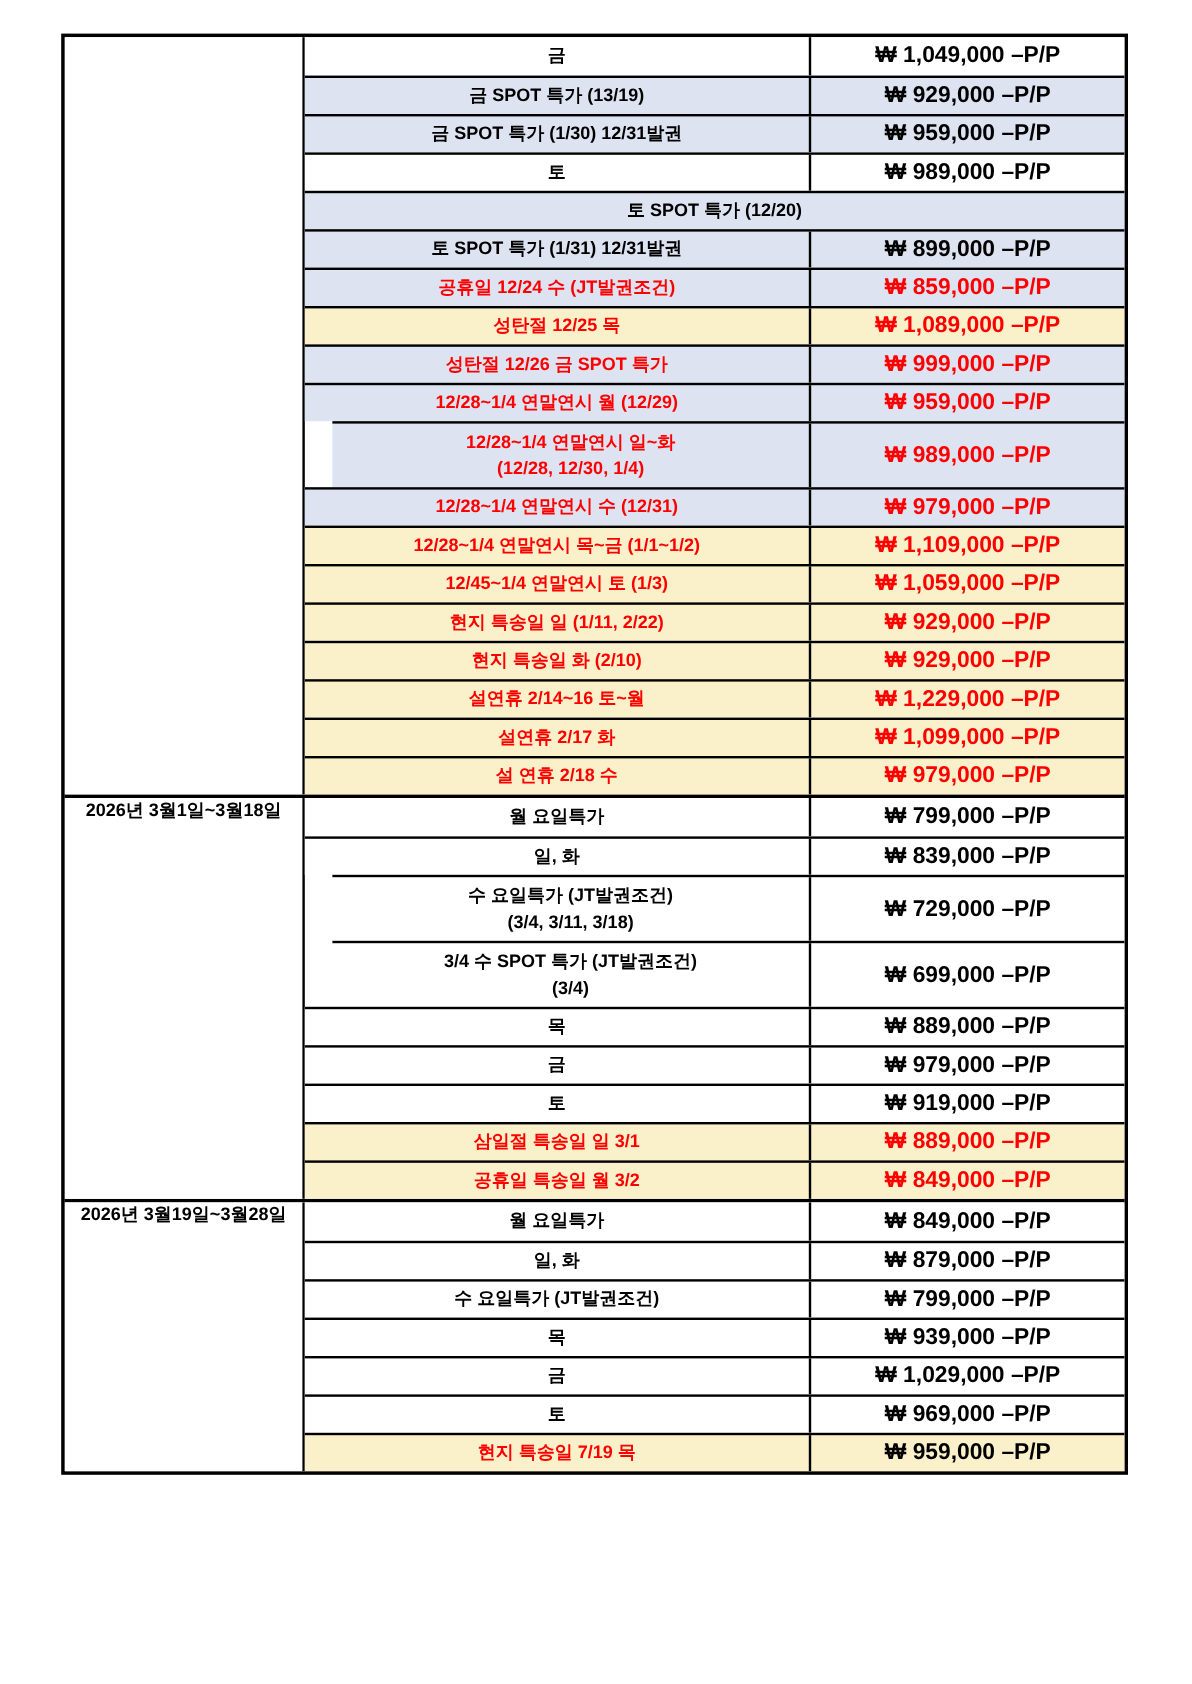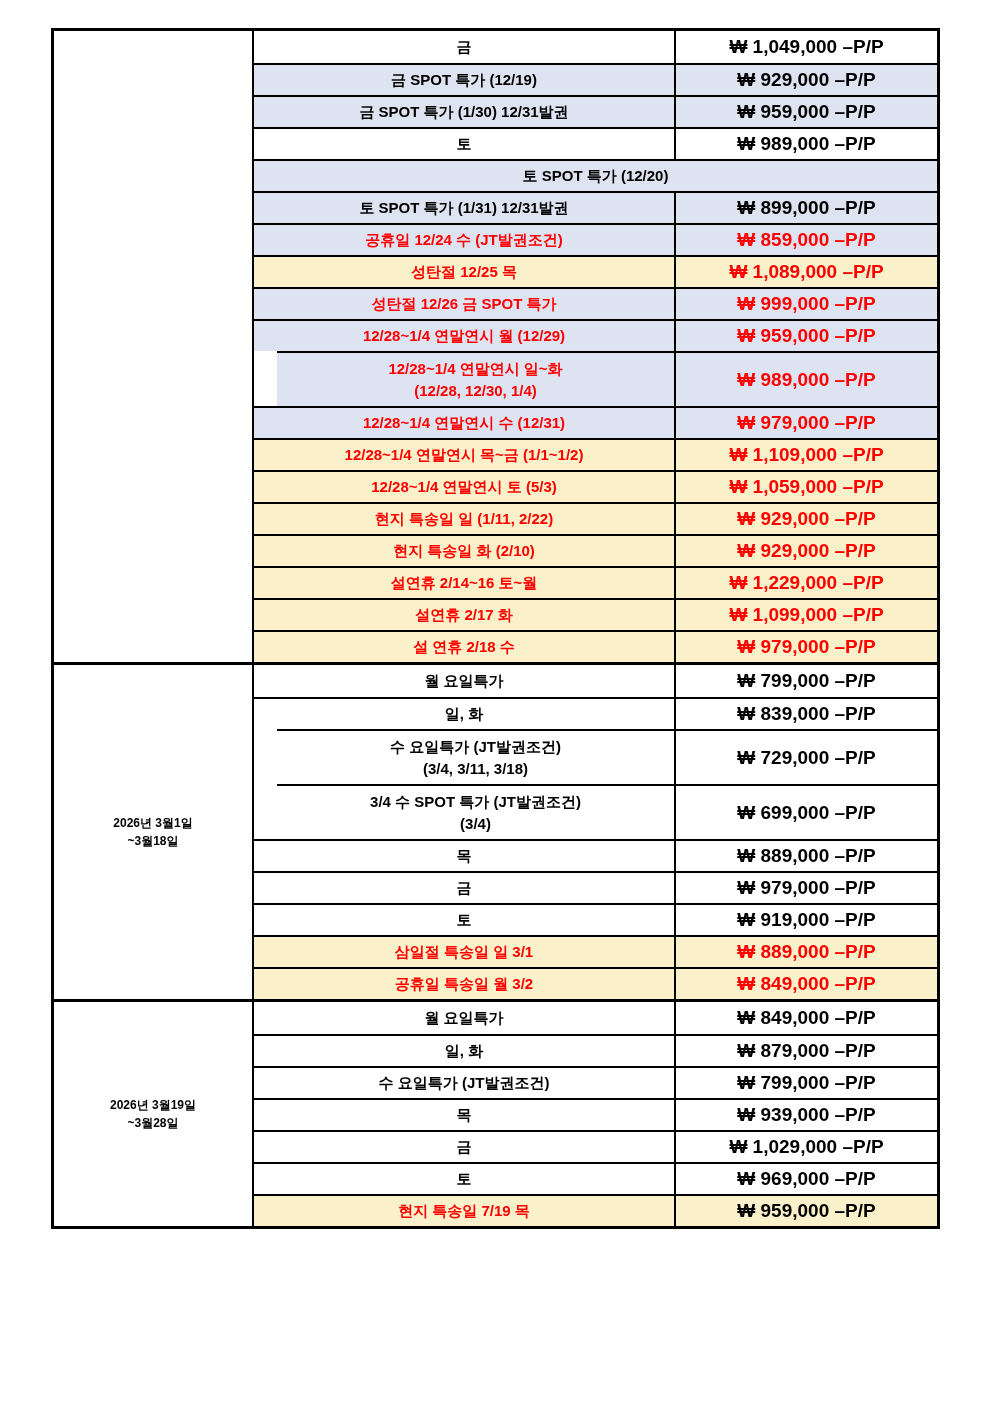--- a/index.html
+++ b/index.html
@@ -19,25 +19,23 @@
     border: 3px solid #000000;
     background: #ffffff;
   }
   .section { display: flex; }
   .section + .section { border-top: 3px solid #000000; }
   .date-cell {
     width: 200px;
     flex: 0 0 200px;
     border-right: 2px solid #000000;
     display: flex;
-    flex-direction: column;
     justify-content: center;
-    align-items: center;
     font-weight: bold;
-    font-size: 12px;
+    font-size: 15px;
     line-height: 1.5;
     background: #ffffff;
     text-align: center;
   }
   .rows { flex: 1; display: flex; flex-direction: column; }
   .row {
     display: flex;
     min-height: 32px;
     background: #ffffff;
   }
@@ -89,21 +87,21 @@
     <div class="rows">
         <div class="row" data-variant="plain">
     <div class="label-cell">
       <div class="label-line">금</div>
 
     </div>
     <div class="price-cell">₩ 1,049,000  –P/P</div>
   </div>
         <div class="row" data-variant="blue">
     <div class="label-cell">
-      <div class="label-line">금 SPOT 특가 (12/19)</div>
+      <div class="label-line">금 SPOT 특가 (13/19)</div>
 
     </div>
     <div class="price-cell">₩ 929,000  –P/P</div>
   </div>
         <div class="row" data-variant="blue">
     <div class="label-cell">
       <div class="label-line">금 SPOT 특가 (1/30) 12/31발권</div>
 
     </div>
     <div class="price-cell">₩ 959,000  –P/P</div>
@@ -172,21 +170,21 @@
   </div>
         <div class="row" data-variant="yellow-red">
     <div class="label-cell">
       <div class="label-line">12/28~1/4 연말연시 목~금 (1/1~1/2)</div>
 
     </div>
     <div class="price-cell">₩ 1,109,000  –P/P</div>
   </div>
         <div class="row" data-variant="yellow-red">
     <div class="label-cell">
-      <div class="label-line">12/28~1/4 연말연시 토 (5/3)</div>
+      <div class="label-line">12/45~1/4 연말연시 토 (1/3)</div>
 
     </div>
     <div class="price-cell">₩ 1,059,000  –P/P</div>
   </div>
         <div class="row" data-variant="yellow-red">
     <div class="label-cell">
       <div class="label-line">현지 특송일 일 (1/11, 2/22)</div>
 
     </div>
     <div class="price-cell">₩ 929,000  –P/P</div>

